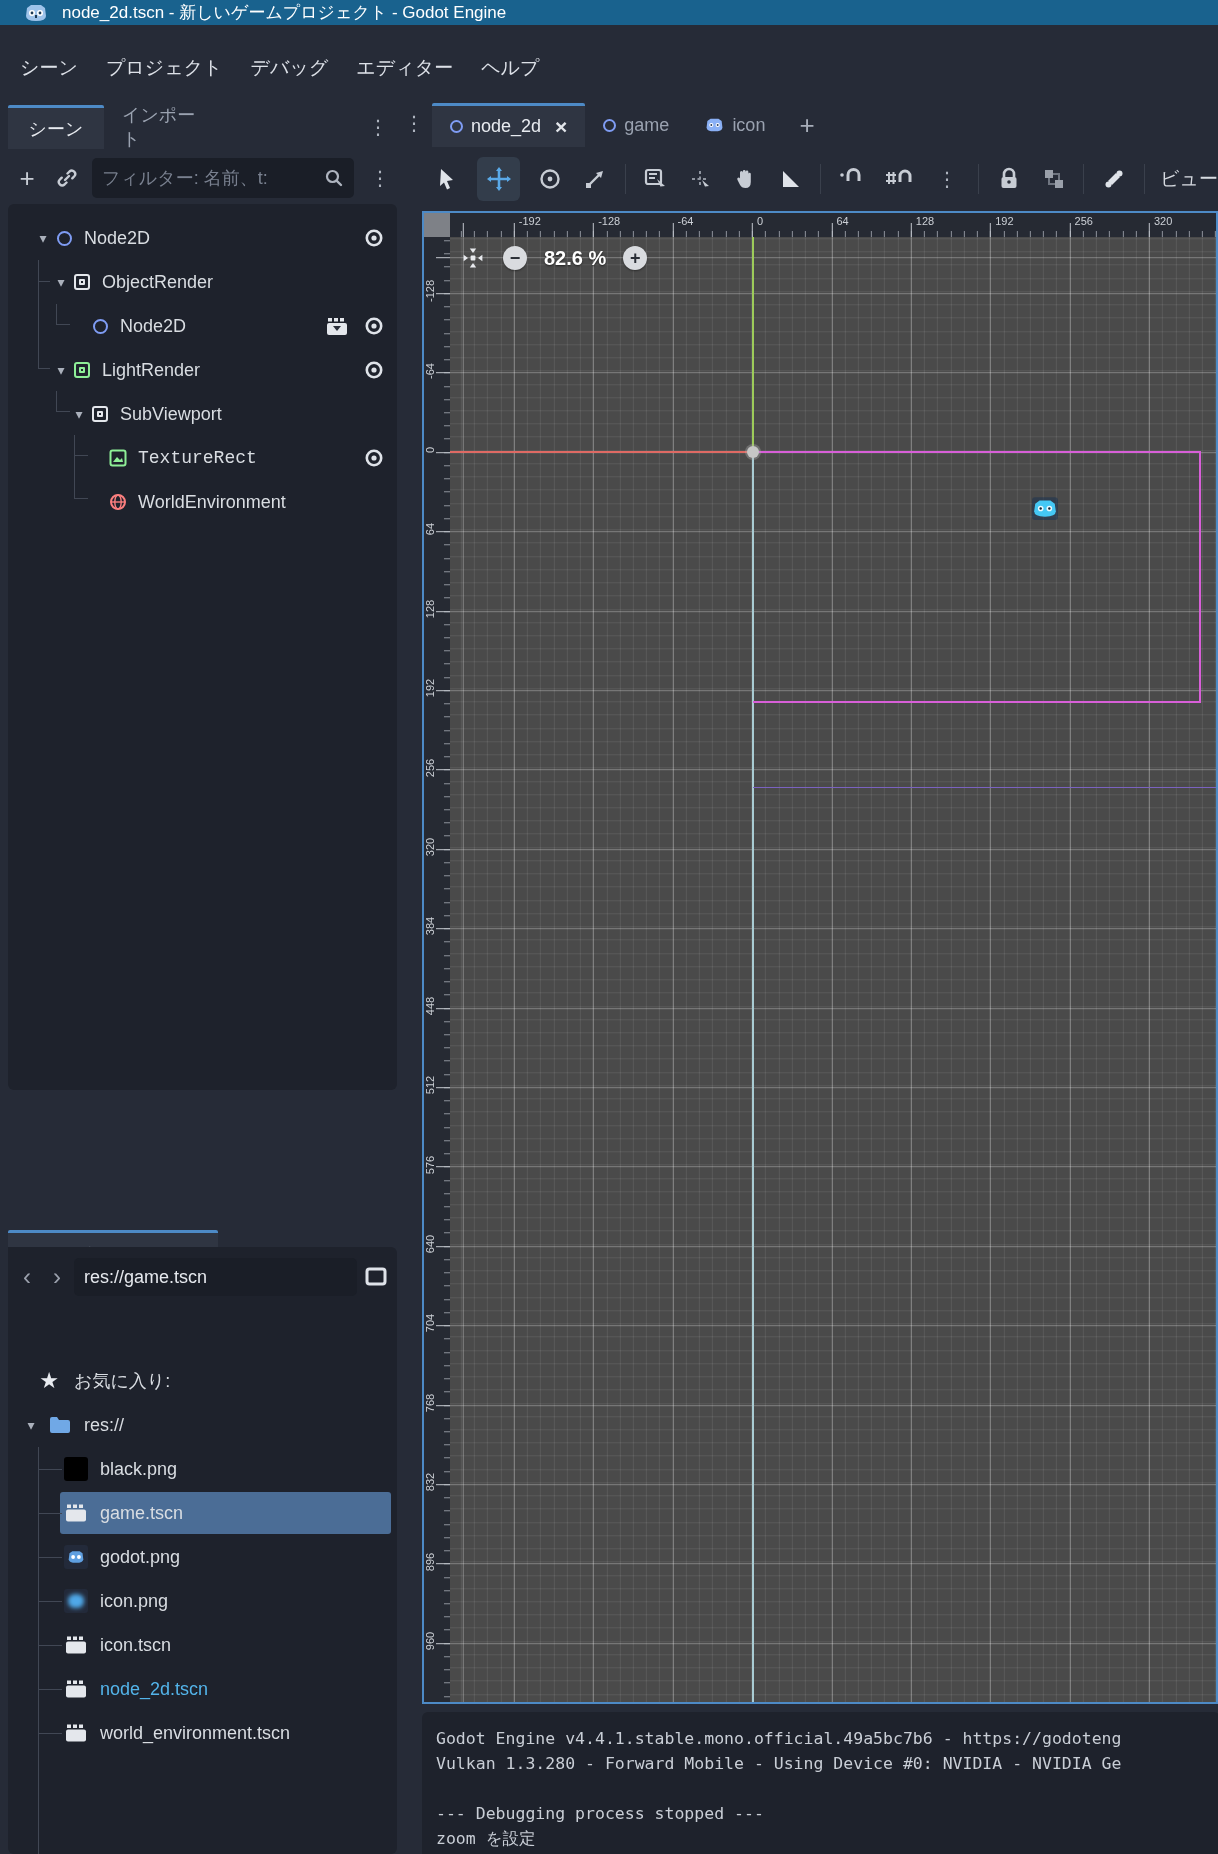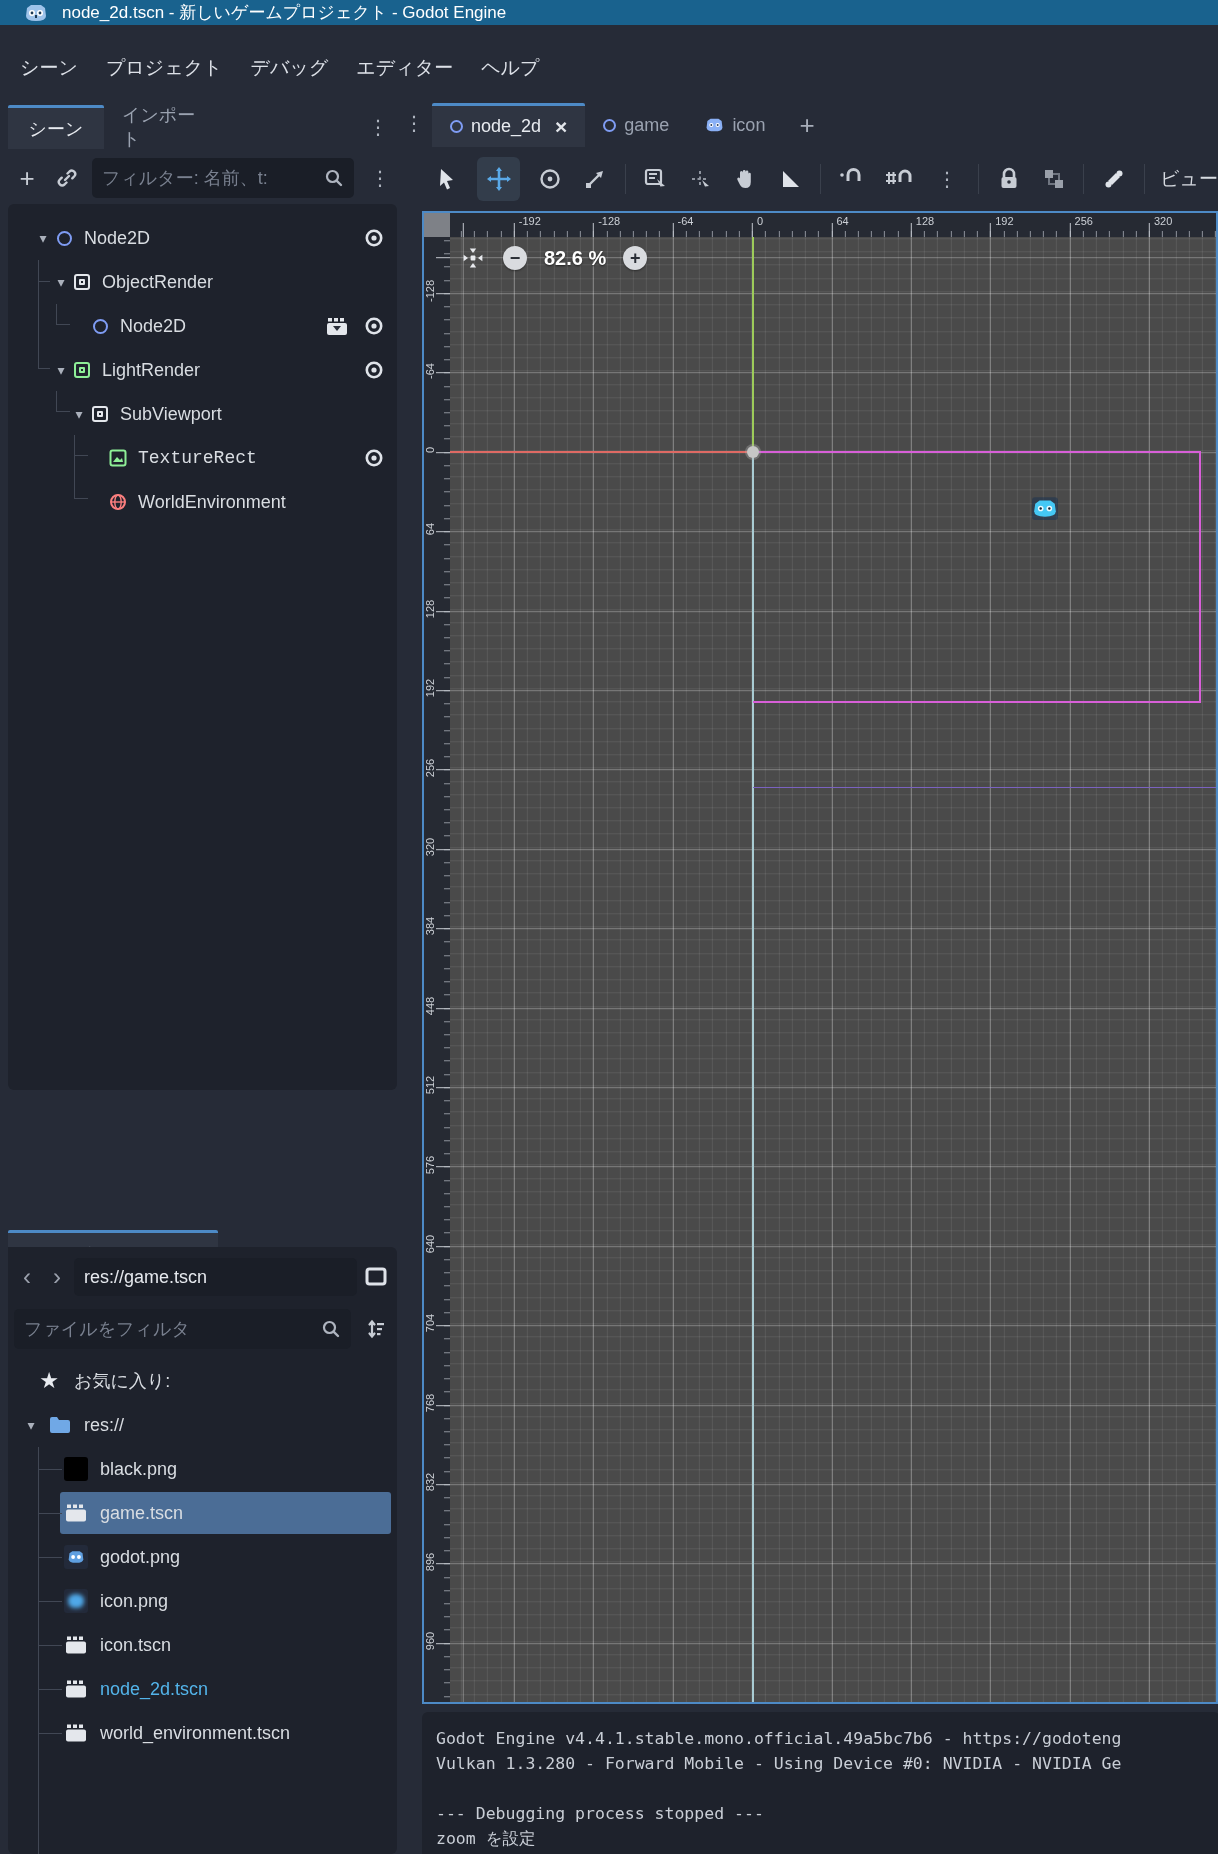--- a/index.html
+++ b/index.html
@@ -325,37 +325,20 @@
       <span class="navarrow">‹</span>
       <span class="navarrow">›</span>
       <div id="fs-path" class="inputbox">res://game.tscn</div>
       <div class="toolbtn">
         <svg width="22" height="20" viewBox="0 0 22 20">
           <rect x="2" y="2" width="18" height="15" rx="2.5" fill="none" stroke="#dfe3e9" stroke-width="3"></rect>
         </svg>
       </div>
     </div>
 
-    <div id="fs-filter-row">
-      <div id="fs-filter" class="inputbox">
-        <span class="placeholder" style="flex:1;">ファイルをフィルタ</span>
-        <svg width="20" height="20" viewBox="0 0 20 20">
-          <circle cx="8.5" cy="8.5" r="5.5" fill="none" stroke="#aeb4bf" stroke-width="2.2"></circle>
-          <path d="M12.8 12.8 L17 17" stroke="#aeb4bf" stroke-width="2.4" stroke-linecap="round"></path>
-        </svg>
-      </div>
-      <div class="toolbtn" style="margin-left:10px;">
-        <svg width="24" height="24" viewBox="0 0 24 24">
-          <path d="M8 5 L8 19 M5.5 7.5 L8 4.5 L10.5 7.5 M5.5 16.5 L8 19.5 L10.5 16.5" stroke="#c7ccd4" stroke-width="2.2" fill="none" stroke-linecap="round"></path>
-          <rect x="13" y="6" width="7" height="2.2" fill="#c7ccd4"></rect>
-          <rect x="13" y="11" width="5" height="2.2" fill="#c7ccd4"></rect>
-          <rect x="13" y="16" width="3.5" height="2.2" fill="#c7ccd4"></rect>
-        </svg>
-      </div>
-    </div>
 
     <div id="fs-tree">
       <div class="guide" style="left:30px; top:88px; width:1px; height:486px;"></div>
 
       <div class="frow" style="padding-left:28px;">
         <span class="star">★</span>
         <span class="fname">お気に入り:</span>
       </div>
 
       <div class="frow" style="padding-left:12px;">

